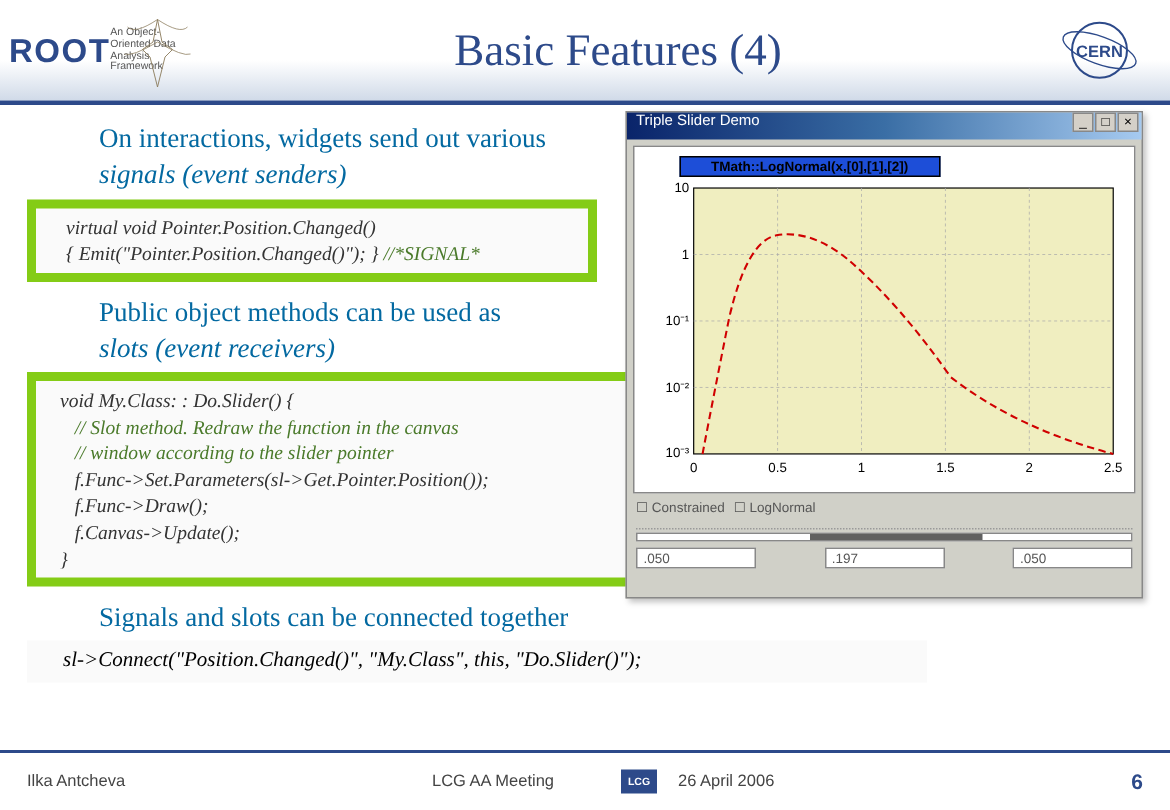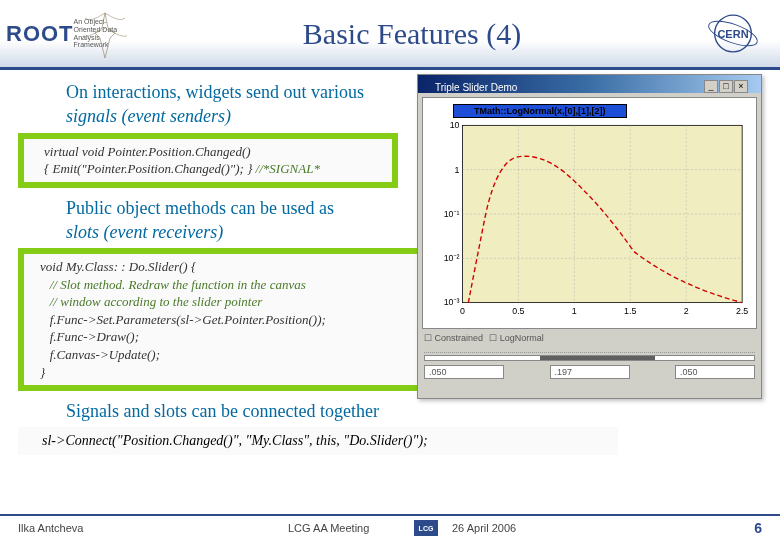--- a/index.html
+++ b/index.html
@@ -98,22 +98,22 @@
     height: 325px;
     background: #d0d0c8;
     border: 1px solid #888;
     box-shadow: 2px 2px 4px rgba(0,0,0,0.25);
     font-family: Arial, sans-serif;
   }
   .win-titlebar {
     height: 18px;
     background: linear-gradient(to right, #0a246a, #3a6ea5, #a6caf0);
     display: flex;
-    align-items: flex-end;
-    padding: 0 13px;
+    align-items: flex-start;
+    padding: 0 2px;
     font-size: 10px;
     color: #fff;
   }
   .win-titlebar span { flex: 1; padding-left: 4px; }
   .win-btn {
     width: 14px; height: 13px;
     background: #d4d0c8;
     border: 1px solid #888;
     margin-left: 1px;
     font-size: 9px;
@@ -179,21 +179,21 @@
     font-size: 14px;
     padding: 6px 12px 6px 24px;
     margin: 4px 0 0 0;
     width: 600px;
   }
   .footer {
     position: absolute;
     bottom: 0;
     left: 0;
     right: 0;
-    height: 26px;
+    height: 40px;
     border-top: 2px solid #2d4a8a;
     display: flex;
     align-items: center;
     padding: 0 18px;
     font-family: Arial, sans-serif;
     font-size: 11px;
     color: #444;
   }
   .footer-author { flex: 0 0 270px; }
   .footer-meeting { flex: 0 0 120px; }

